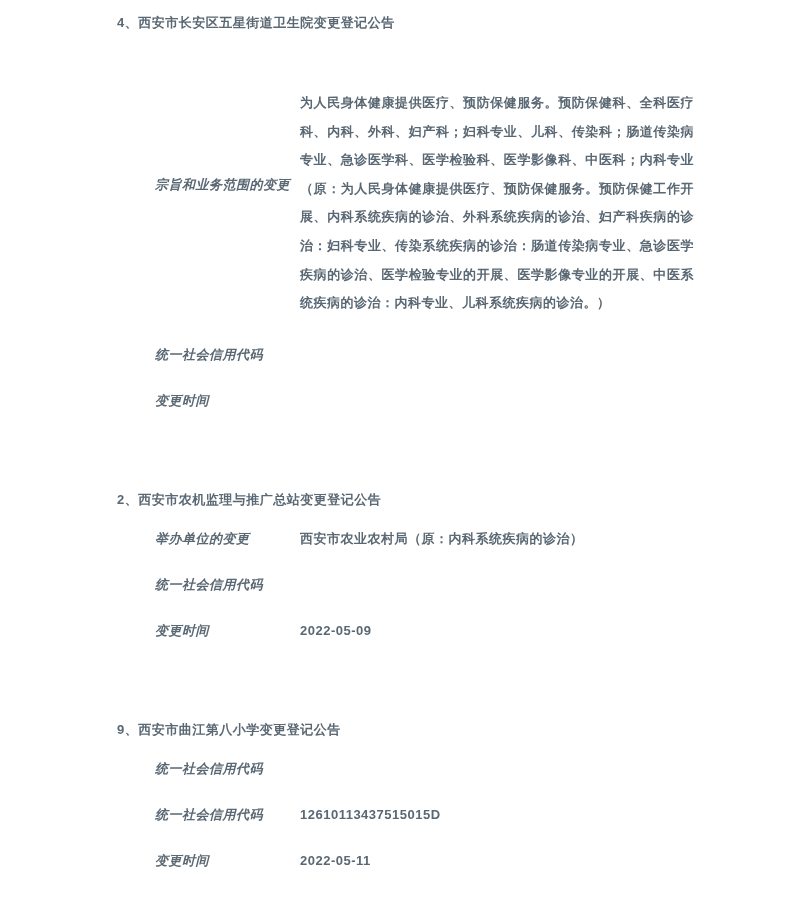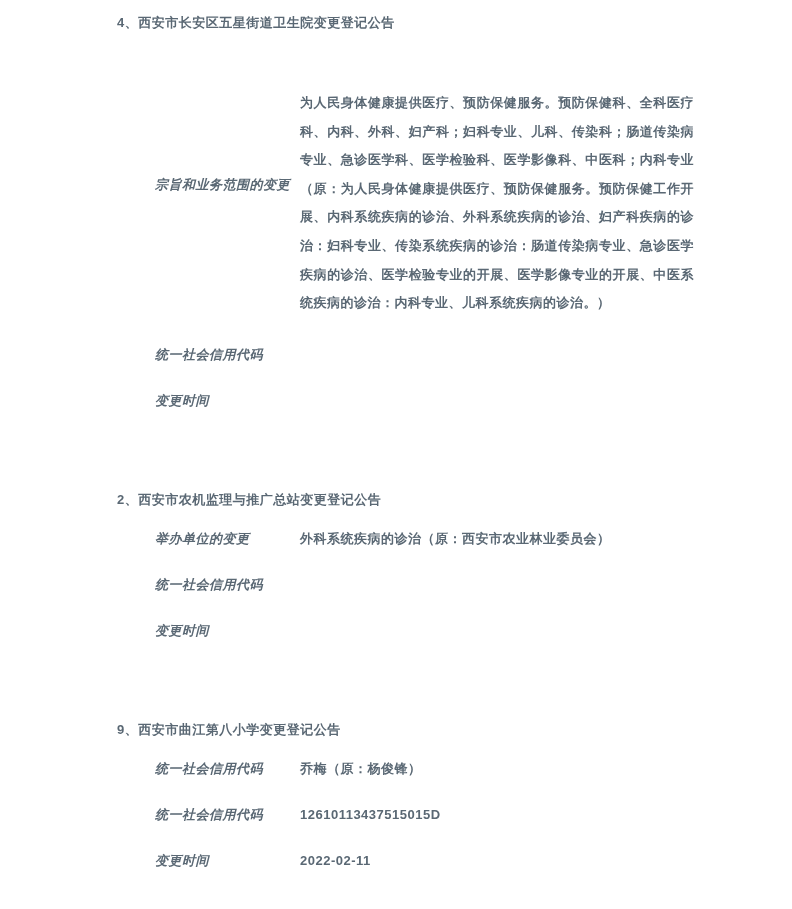--- a/index.html
+++ b/index.html
@@ -78,47 +78,47 @@
     <div class="kv-label">变更时间</div>
   </div>
 </div>
   </section>
 
   <section class="section">
     <h2 class="section-title">2、西安市农机监理与推广总站变更登记公告</h2>
     <div class="rows">
   <div class="kv-row">
     <div class="kv-label">举办单位的变更</div>
-    <div class="kv-value">外科系统疾病的诊治（原：西安市农业林业委员会）</div>
+    <div class="kv-value">西安市农业农村局（原：内科系统疾病的诊治）</div>
   </div>
 
   <div class="kv-row">
     <div class="kv-label">统一社会信用代码</div>
   </div>
 
   <div class="kv-row">
     <div class="kv-label">变更时间</div>
+    <div class="kv-value">2022-05-09</div>
   </div>
 </div>
   </section>
 
   <section class="section">
     <h2 class="section-title">9、西安市曲江第八小学变更登记公告</h2>
     <div class="rows">
   <div class="kv-row">
     <div class="kv-label">统一社会信用代码</div>
-    <div class="kv-value">乔梅（原：杨俊锋）</div>
   </div>
 
   <div class="kv-row">
     <div class="kv-label">统一社会信用代码</div>
     <div class="kv-value">12610113437515015D</div>
   </div>
 
   <div class="kv-row">
     <div class="kv-label">变更时间</div>
-    <div class="kv-value">2022-02-11</div>
+    <div class="kv-value">2022-05-11</div>
   </div>
 </div>
   </section>
 
 </div>
 </div>
 
 </body></html>

